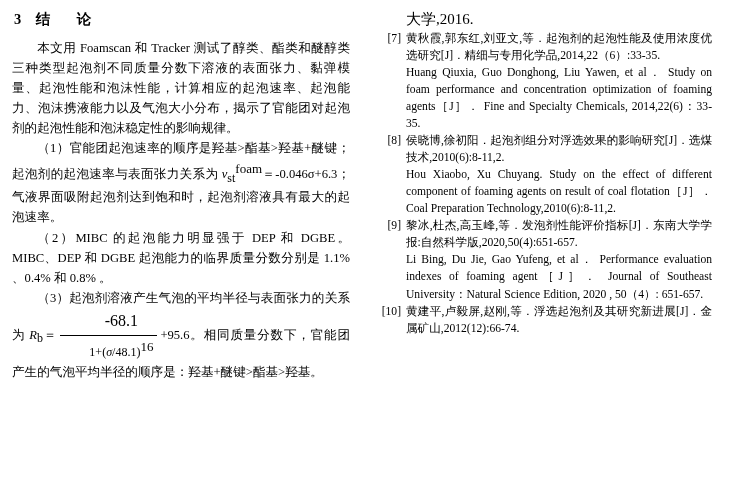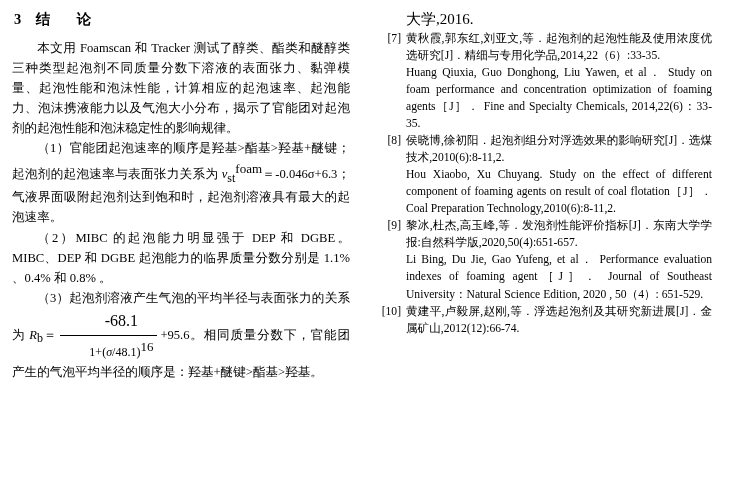--- a/index.html
+++ b/index.html
@@ -145,21 +145,21 @@
         <div class="txt">
           <span>侯晓博,徐初阳．起泡剂组分对浮选效果的影响研究[J]．选煤技术,2010(6):8-11,2.</span>
           <span class="en">Hou Xiaobo, Xu Chuyang. Study on the effect of different component of foaming agents on result of coal flotation［J］． Coal Preparation Technology,2010(6):8-11,2.</span>
         </div>
       </div>
 
       <div class="ref">
         <div class="lbl">[9]</div>
         <div class="txt">
           <span>黎冰,杜杰,高玉峰,等．发泡剂性能评价指标[J]．东南大学学报:自然科学版,2020,50(4):651-657.</span>
-          <span class="en">Li Bing, Du Jie, Gao Yufeng, et al． Performance evaluation indexes of foaming agent［J］． Journal of Southeast University：Natural Science Edition, 2020 , 50（4）: 651-529.</span>
+          <span class="en">Li Bing, Du Jie, Gao Yufeng, et al． Performance evaluation indexes of foaming agent［J］． Journal of Southeast University：Natural Science Edition, 2020 , 50（4）: 651-657.</span>
         </div>
       </div>
 
       <div class="ref">
         <div class="lbl">[10]</div>
         <div class="txt">
           <span>黄建平,卢毅屏,赵刚,等．浮选起泡剂及其研究新进展[J]．金属矿山,2012(12):66-74.</span>
         </div>
       </div>
 

